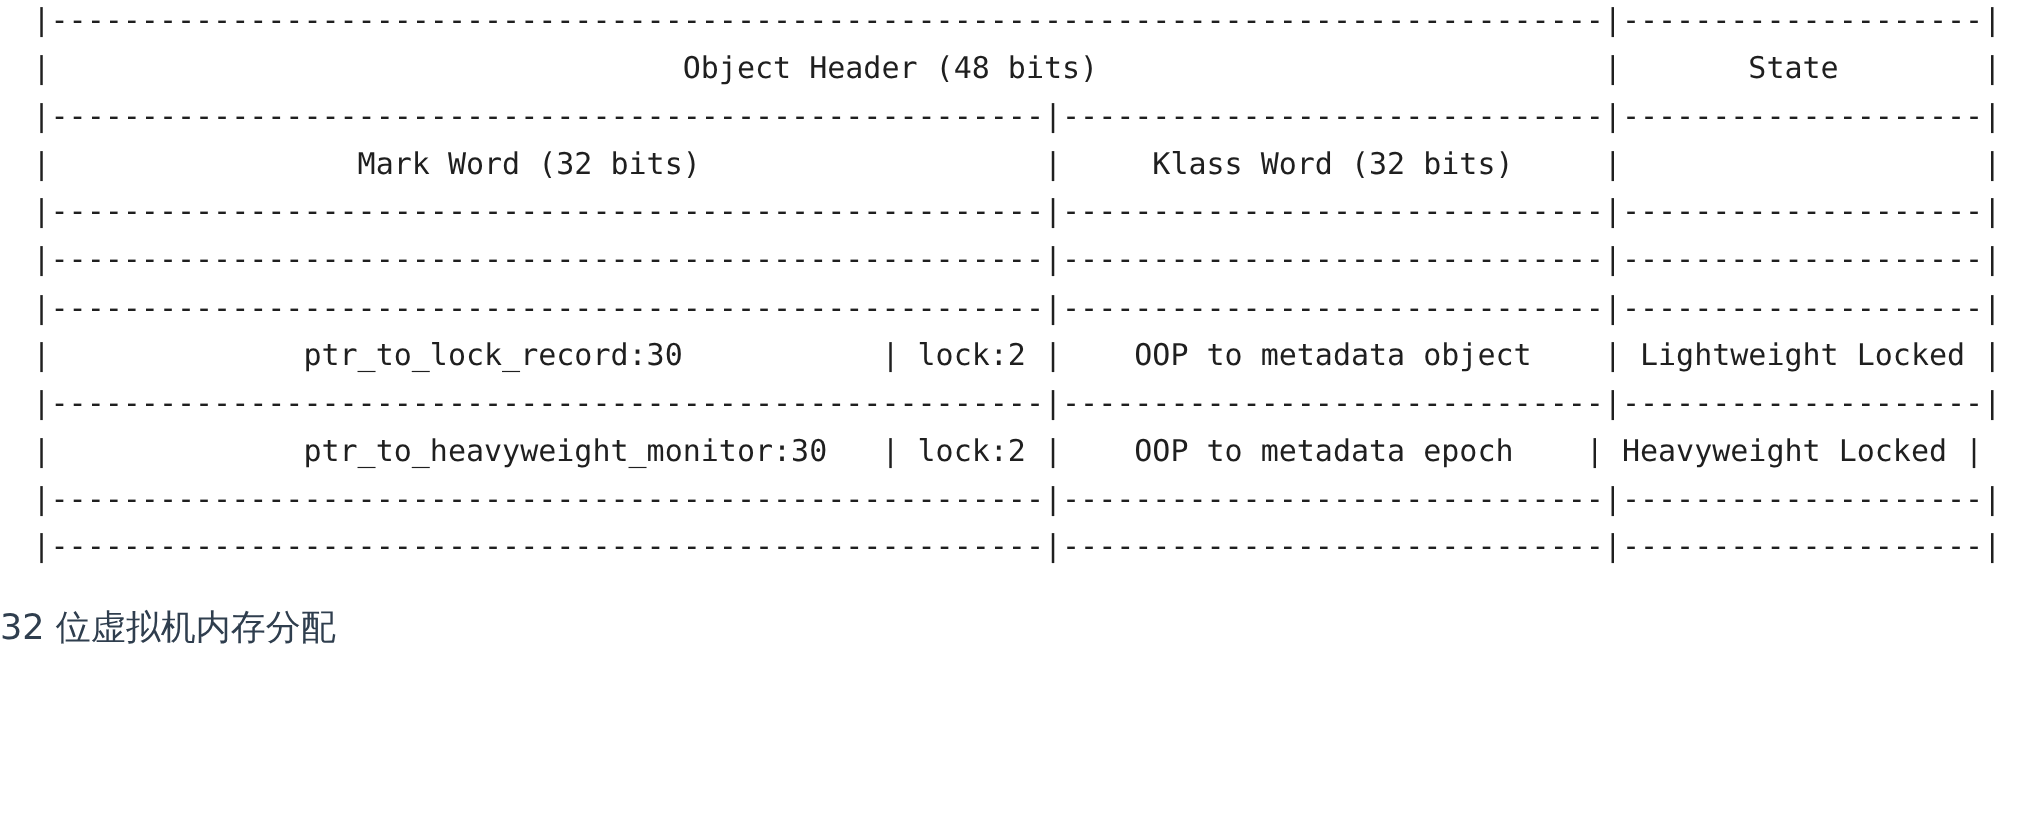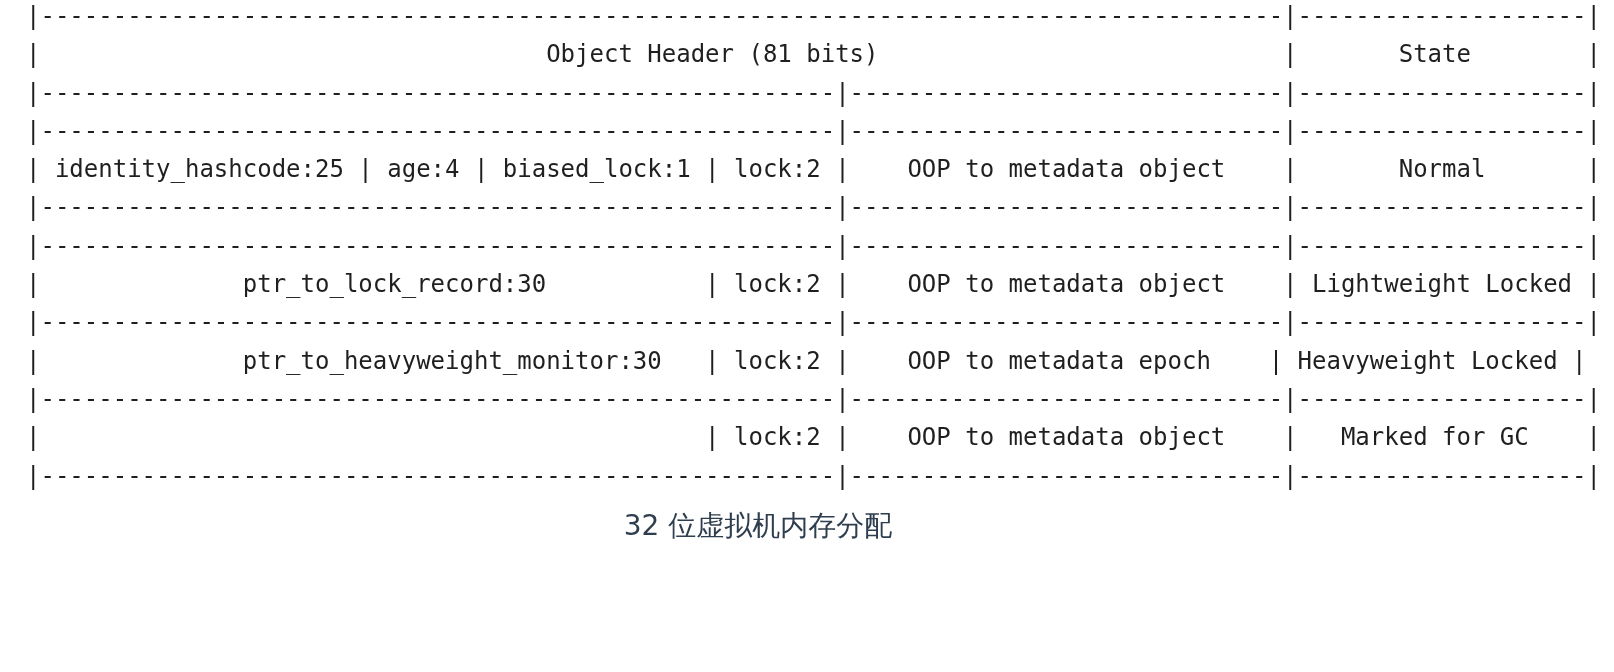--- a/index.html
+++ b/index.html
@@ -24,41 +24,39 @@
     line-height: 38.3px;
     color: #1f1f1f;
     letter-spacing: 0;
   }
   .ascii .line {
     white-space: pre;
     height: 38.3px;
   }
   .caption {
     width: 1490px;
-    margin-top: 12px;
-    text-align: center;
+    margin-top: 26px;
+    text-align: left;
     font-family: "DejaVu Sans", "Liberation Sans", sans-serif;
     font-size: 28px;
     color: #2f3e4e;
-    padding-left: 13px;
   }
 </style>
 </head>
 <body>
 
 <div class="wrap">
   <div class="ascii">
     <div class="line">|--------------------------------------------------------------------------------------|--------------------|</div>
-    <div class="line">|                                   Object Header (81 bits)                            |       State        |</div>
+    <div class="line">|                                   Object Header (48 bits)                            |       State        |</div>
     <div class="line">|-------------------------------------------------------|------------------------------|--------------------|</div>
+    <div class="line">|                 Mark Word (32 bits)                   |     Klass Word (32 bits)     |                    |</div>
     <div class="line">|-------------------------------------------------------|------------------------------|--------------------|</div>
-    <div class="line">| identity_hashcode:25 | age:4 | biased_lock:1 | lock:2 |    OOP to metadata object    |       Normal       |</div>
     <div class="line">|-------------------------------------------------------|------------------------------|--------------------|</div>
     <div class="line">|-------------------------------------------------------|------------------------------|--------------------|</div>
     <div class="line">|              ptr_to_lock_record:30           | lock:2 |    OOP to metadata object    | Lightweight Locked |</div>
     <div class="line">|-------------------------------------------------------|------------------------------|--------------------|</div>
     <div class="line">|              ptr_to_heavyweight_monitor:30   | lock:2 |    OOP to metadata epoch    | Heavyweight Locked |</div>
     <div class="line">|-------------------------------------------------------|------------------------------|--------------------|</div>
-    <div class="line">|                                              | lock:2 |    OOP to metadata object    |   Marked for GC    |</div>
     <div class="line">|-------------------------------------------------------|------------------------------|--------------------|</div>
   </div>
   <div class="caption">32 位虚拟机内存分配</div>
 </div>
 
 </body></html>

